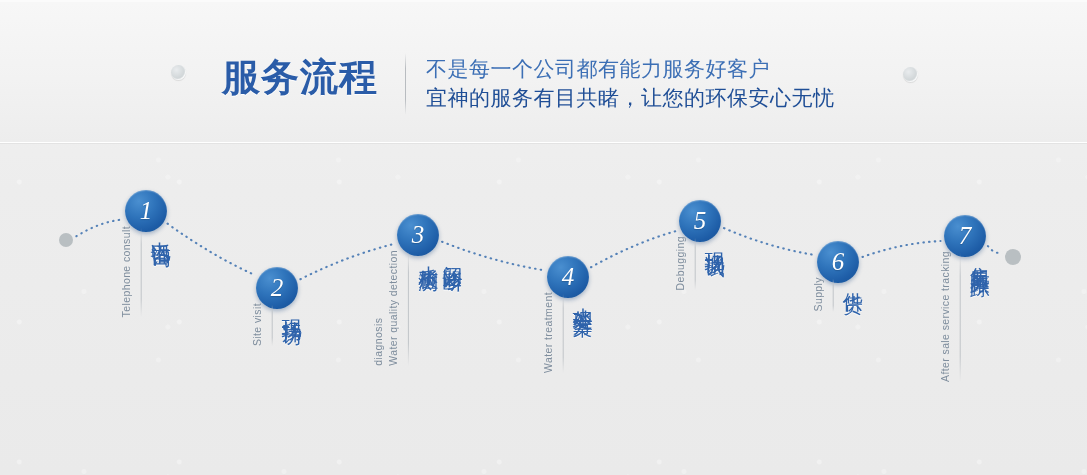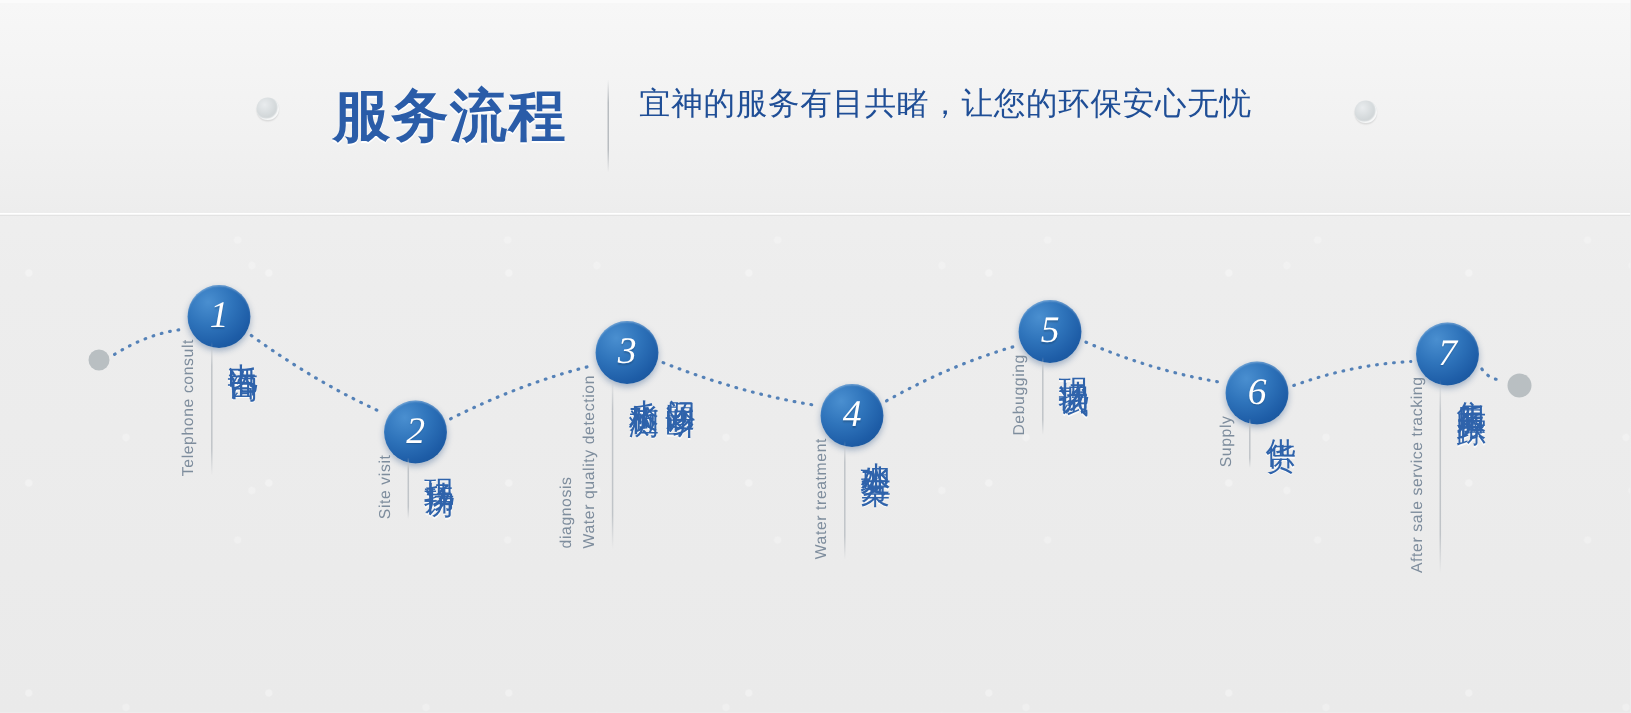--- a/index.html
+++ b/index.html
@@ -159,20 +159,21 @@
 
   <div id="header-band"></div>
 
   <div class="screw" id="screw-left"></div>
   <div class="screw" id="screw-right"></div>
 
   <div id="header-inner">
     <div id="title-main">服务流程</div>
     <div id="title-divider"></div>
     <div id="subtitle-block">
+      <div id="subtitle-line1">不是每一个公司都有能力服务好客户</div>
       <div id="subtitle-line2">宜神的服务有目共睹，让您的环保安心无忧</div>
     </div>
   </div>
 
   <svg id="flow-svg" viewBox="0 0 1087 332">
     <g id="connector-group">
         <path d="M 76.3414967167873 93.2512074401646 Q 99.41904754386262 78.8855952653498 122.49659837093793 76.519983090535" fill="none" stroke="#3a6fae" stroke-width="2.1" stroke-linecap="round" stroke-dasharray="0.5 5.2" opacity="0.85"></path>
         <path d="M 167.55258357629867 80.6683124837786 Q 211.5 112.5 255.44741642370133 132.3316875162214" fill="none" stroke="#3a6fae" stroke-width="2.1" stroke-linecap="round" stroke-dasharray="0.5 5.2" opacity="0.85"></path>
         <path d="M 300.4014017954872 136.20372840311475 Q 347.5 112.5 394.5985982045128 100.79627159688525" fill="none" stroke="#3a6fae" stroke-width="2.1" stroke-linecap="round" stroke-dasharray="0.5 5.2" opacity="0.85"></path>
         <path d="M 442.07410049285454 98.74074813799928 Q 493 119 543.9258995071455 127.25925186200072" fill="none" stroke="#3a6fae" stroke-width="2.1" stroke-linecap="round" stroke-dasharray="0.5 5.2" opacity="0.85"></path>

